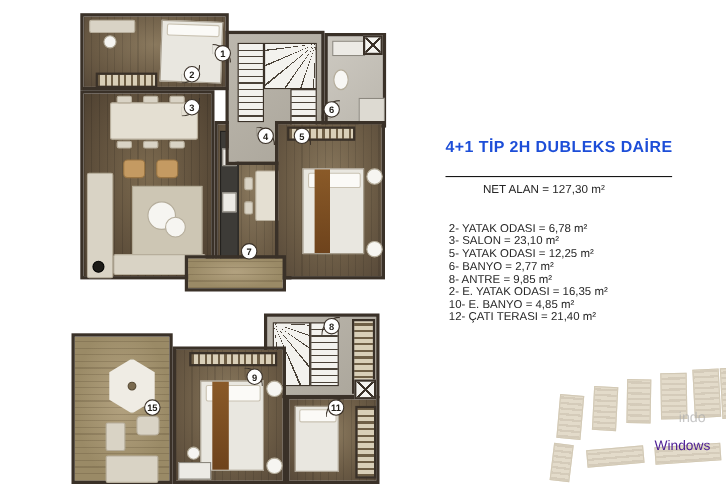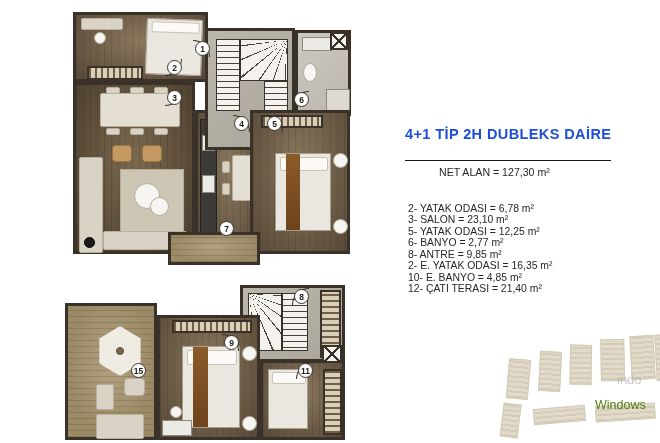--- a/index.html
+++ b/index.html
@@ -54,21 +54,21 @@
     color:#1d4ed8;letter-spacing:.4px;border-bottom:1.6px solid #161616;padding-bottom:18px;white-space:nowrap;}
   .areas{position:absolute;left:408px;top:166px;font-size:10.6px;color:#262626;line-height:13px;white-space:nowrap;margin-left:31px;}
   .roomlist{position:absolute;left:408px;top:203px;font-size:10.4px;color:#262626;line-height:11.45px;white-space:nowrap;}
   
   .sketch{position:absolute;left:492px;top:336px;width:170px;height:104px;
     transform:rotate(-3deg);opacity:.5;}
   .blk{position:absolute;background:
       repeating-linear-gradient(0deg, rgba(125,103,68,.38) 0 2px, rgba(0,0,0,0) 2px 5px),#c8b896;
     border:1px solid #a6946e;box-sizing:border-box;}
   .wm1{position:absolute;left:601px;top:372px;font-size:13px;color:rgba(175,175,175,.7);white-space:nowrap;margin-left:16px;}
-  .wm2{position:absolute;left:595px;top:398px;font-size:12.5px;color:#4d7c0f;white-space:nowrap;}
+  .wm2{position:absolute;left:595px;top:398px;font-size:12.5px;color:#4c1d95;white-space:nowrap;}
 </style>
 </head>
 <body>
 
 <div class="screen">
 
   <div class="abs" style="left:63px;top:6px;width:300px;height:262px;">
 
     <div class="room wood" style="left:10px;top:6px;width:135px;height:70px;">
       <div class="furn" style="left:5px;top:3px;width:42px;height:12px;"></div>

